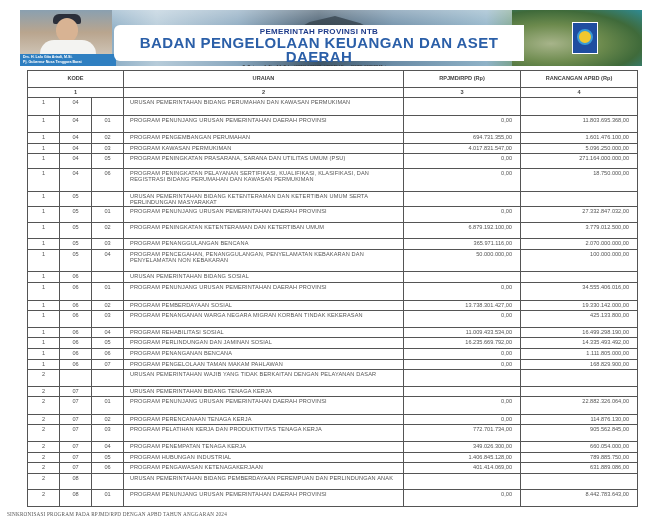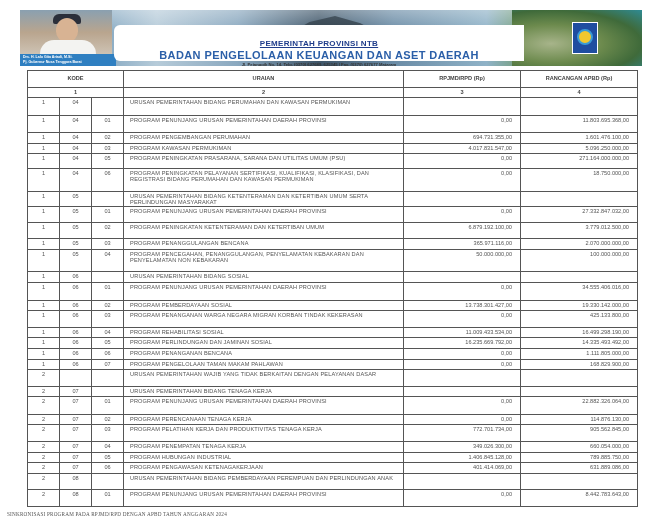--- a/index.html
+++ b/index.html
@@ -14,22 +14,22 @@
     background: linear-gradient(180deg, #3c4a55, #27343e); clip-path: polygon(0 100%, 35% 15%, 50% 0, 65% 18%, 100% 100%); opacity: .85; }
   .banner .landscape { position: absolute; right: 0; top: 0; width: 130px; height: 56px;
     background: radial-gradient(ellipse at 30% 60%, #a7b48a 0%, #6c8a4d 40%, #3f6a3a 70%, #2f8b94 100%); }
   .portrait { position: absolute; left: 0; top: 0; width: 92px; height: 56px;
     background: linear-gradient(180deg, #8aa0b0 0%, #b9a58e 40%, #d9d3c9 100%); }
   .portrait .head { position: absolute; left: 36px; top: 8px; width: 22px; height: 24px; border-radius: 50% 50% 45% 45%; background: #d8b393; }
   .portrait .cap { position: absolute; left: 33px; top: 4px; width: 28px; height: 10px; border-radius: 6px 6px 2px 2px; background: #2b2f3a; }
   .portrait .body { position: absolute; left: 20px; top: 30px; width: 56px; height: 22px; border-radius: 14px 14px 0 0; background: #f3f3f1; }
   .caption { position: absolute; left: 0; top: 44px; width: 96px; height: 12px; background: #2f7fc1; color: #fff; font-size: 3.6px; line-height: 5px; padding: 1px 3px; box-sizing: border-box; font-weight: bold; }
   .titlebox { position: absolute; left: 94px; top: 15px; width: 410px; height: 36px; background: #ffffff; border-radius: 6px 0 0 6px; text-align: center; }
-  .title-top { font-size: 8px; font-weight: bold; color: #1f3c8a; margin-top: 14px; letter-spacing: 0.3px; text-decoration: underline; }
-  .title-main { font-size: 11px; font-weight: bold; color: #2b5fa8; line-height: 14px; letter-spacing: 0.4px; }
+  .title-top { font-size: 8px; font-weight: bold; color: #1f3c8a; margin-top: 2px; letter-spacing: 0.3px; }
+  .title-main { font-size: 15px; font-weight: bold; color: #2b5fa8; line-height: 14px; letter-spacing: 0.4px; }
   .title-sub { font-size: 4.2px; color: #333; line-height: 5px; font-weight: bold; }
   .emblem { position: absolute; right: 44px; top: 12px; width: 24px; height: 30px; background: #1f4da0; border: 1px solid #ffffff; }
   .emblem .inner { position: absolute; left: 4px; top: 6px; width: 16px; height: 16px; border-radius: 50%; background: #f2c72e; border: 2px solid #3a9bd6; box-sizing: border-box; }
 
   
   table.doc { position: absolute; left: 27px; top: 70px; width: 610px; border-collapse: collapse; table-layout: fixed; }
   table.doc td, table.doc th { border: 0.8px solid #555; padding: 0 4px; font-size: 5.6px; line-height: 5.8px; color: #555; vertical-align: top; }
   table.doc th { font-weight: bold; text-align: center; vertical-align: middle; color: #444; }
   table.doc tr.hdr1 th { height: 16px; }
   table.doc tr.hdr2 th { height: 9px; }

